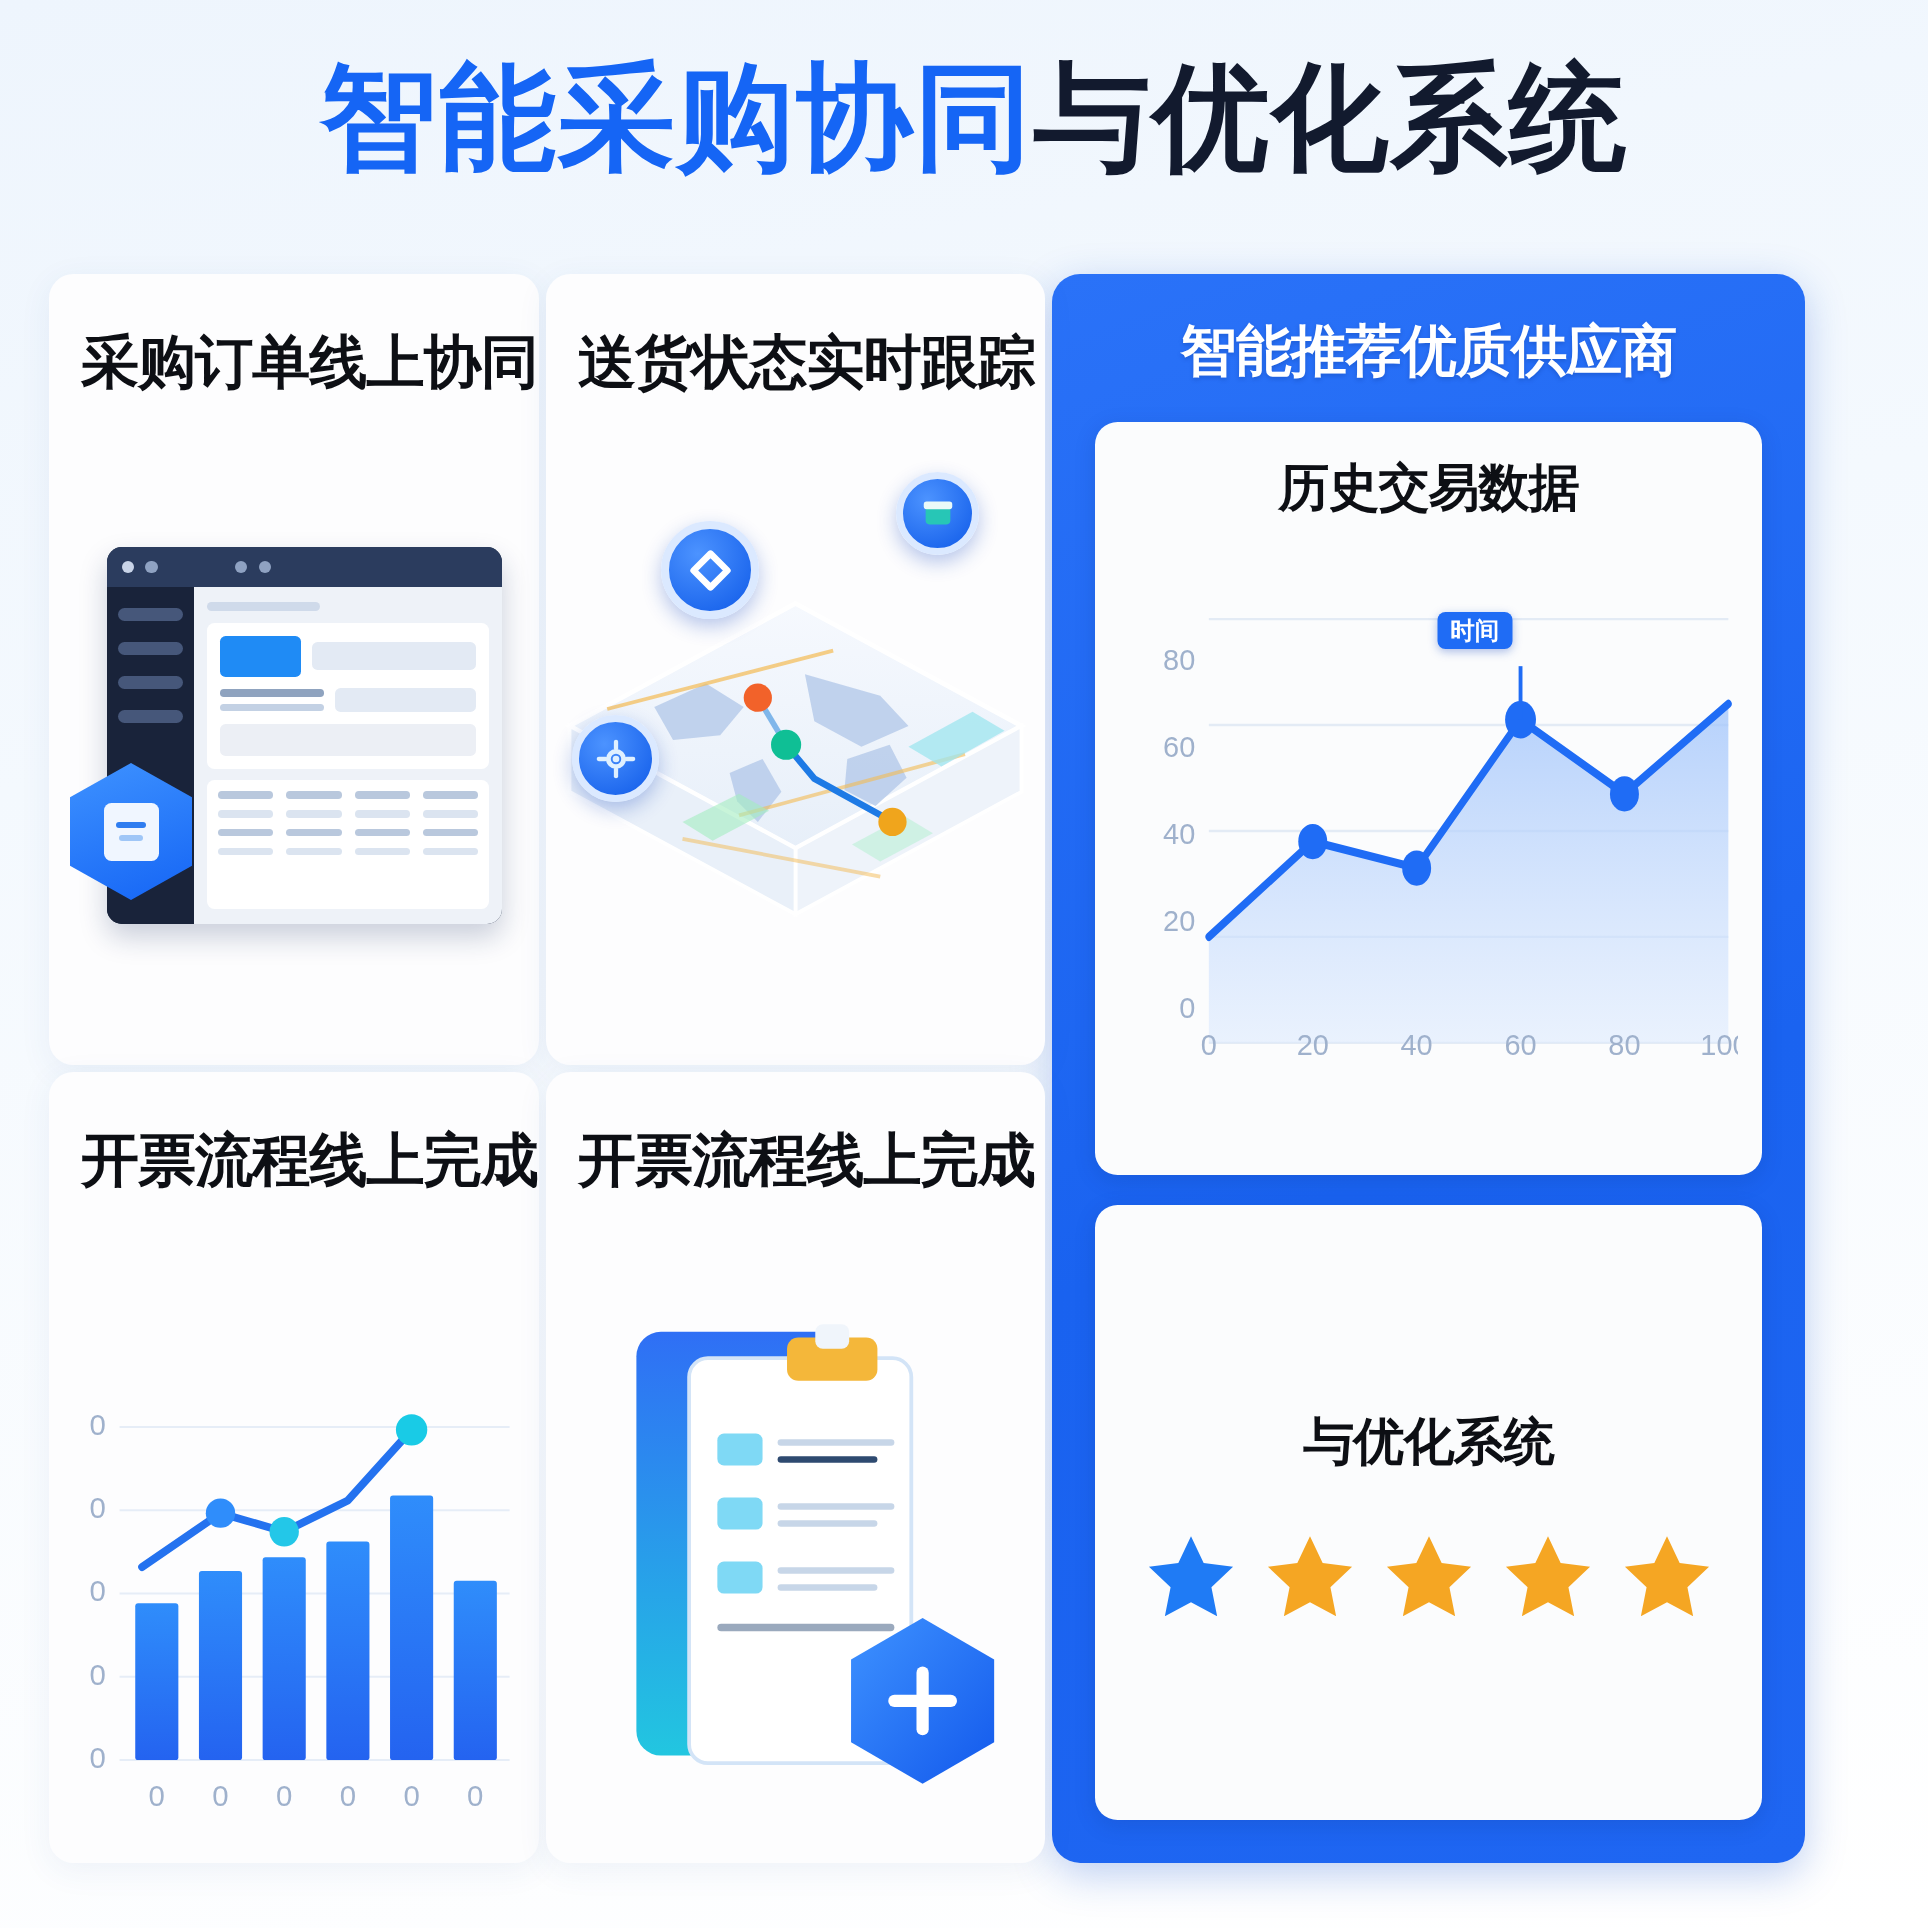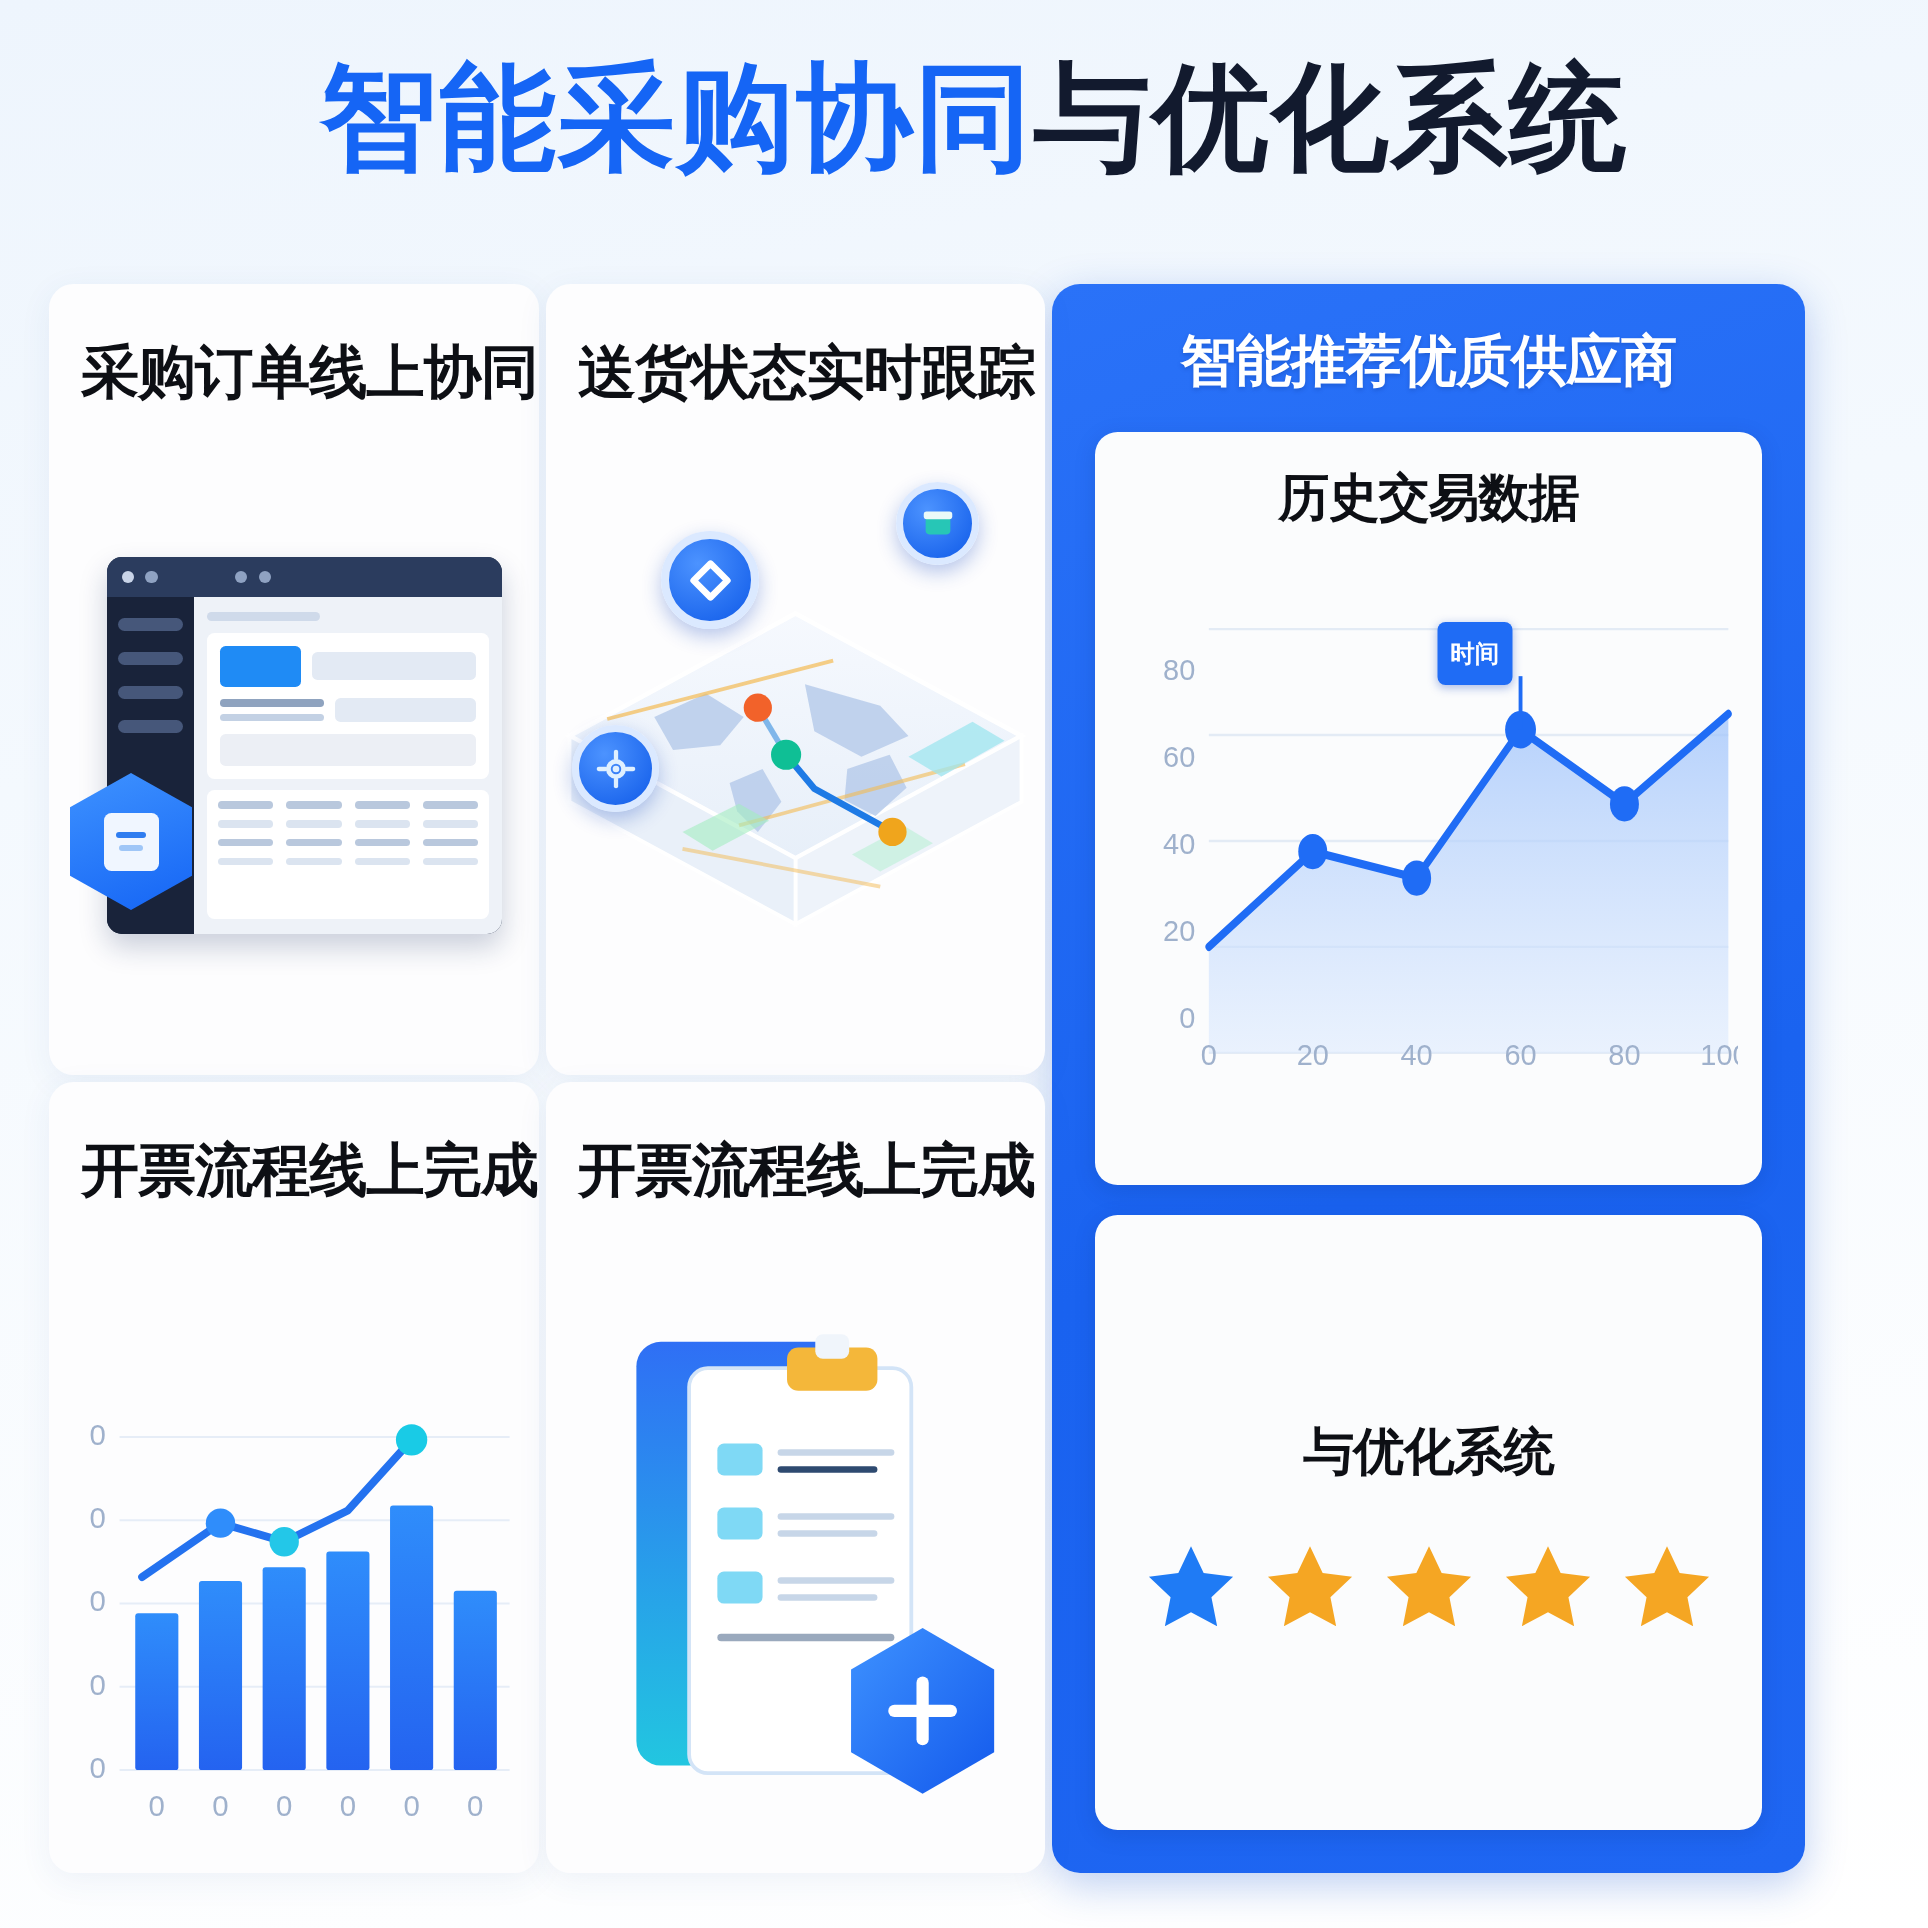--- a/index.html
+++ b/index.html
@@ -24,21 +24,21 @@
     line-height: 1.18;
     white-space: nowrap;
     padding-left: 20px;
   }
   .title .t-blue { color: #1565f5; }
   .title .t-dark { color: #121a2e; }
 
   
   .board {
     position: absolute;
-    top: 284px; left: 49px;
+    top: 274px; left: 49px;
     width: 1831px; height: 1601px;
     display: grid;
     grid-template-columns: 490px 499px 753px;
     grid-template-rows: 791px 791px;
     column-gap: 40px;
     row-gap: 19px;
     gap: 7px;
   }
 
   .card {
@@ -103,21 +103,21 @@
   
   .linechart { position: relative; width: 100%; height: 565px; margin-top: 49px; }
   .linechart svg { width: 100%; height: 100%; display: block; }
   .tick { font-size: 30px; fill: #9fb1cc; font-family: "Liberation Sans", sans-serif; }
   .tooltip-badge {
     position: absolute;
     background: #1f6cf5;
     color: #fff;
     font-size: 24.5px;
     font-weight: 700;
-    padding: 15px 13px;
+    padding: 2px 13px;
     border-radius: 8px;
     box-shadow: 0 2.8px 9.4px rgba(20,70,190,.35);
     white-space: nowrap;
   }
 
   
   .stars { display: flex; gap: 21px; margin-top: 51px; }
   .star { width: 98px; height: 98px; display: block; }
 
   

